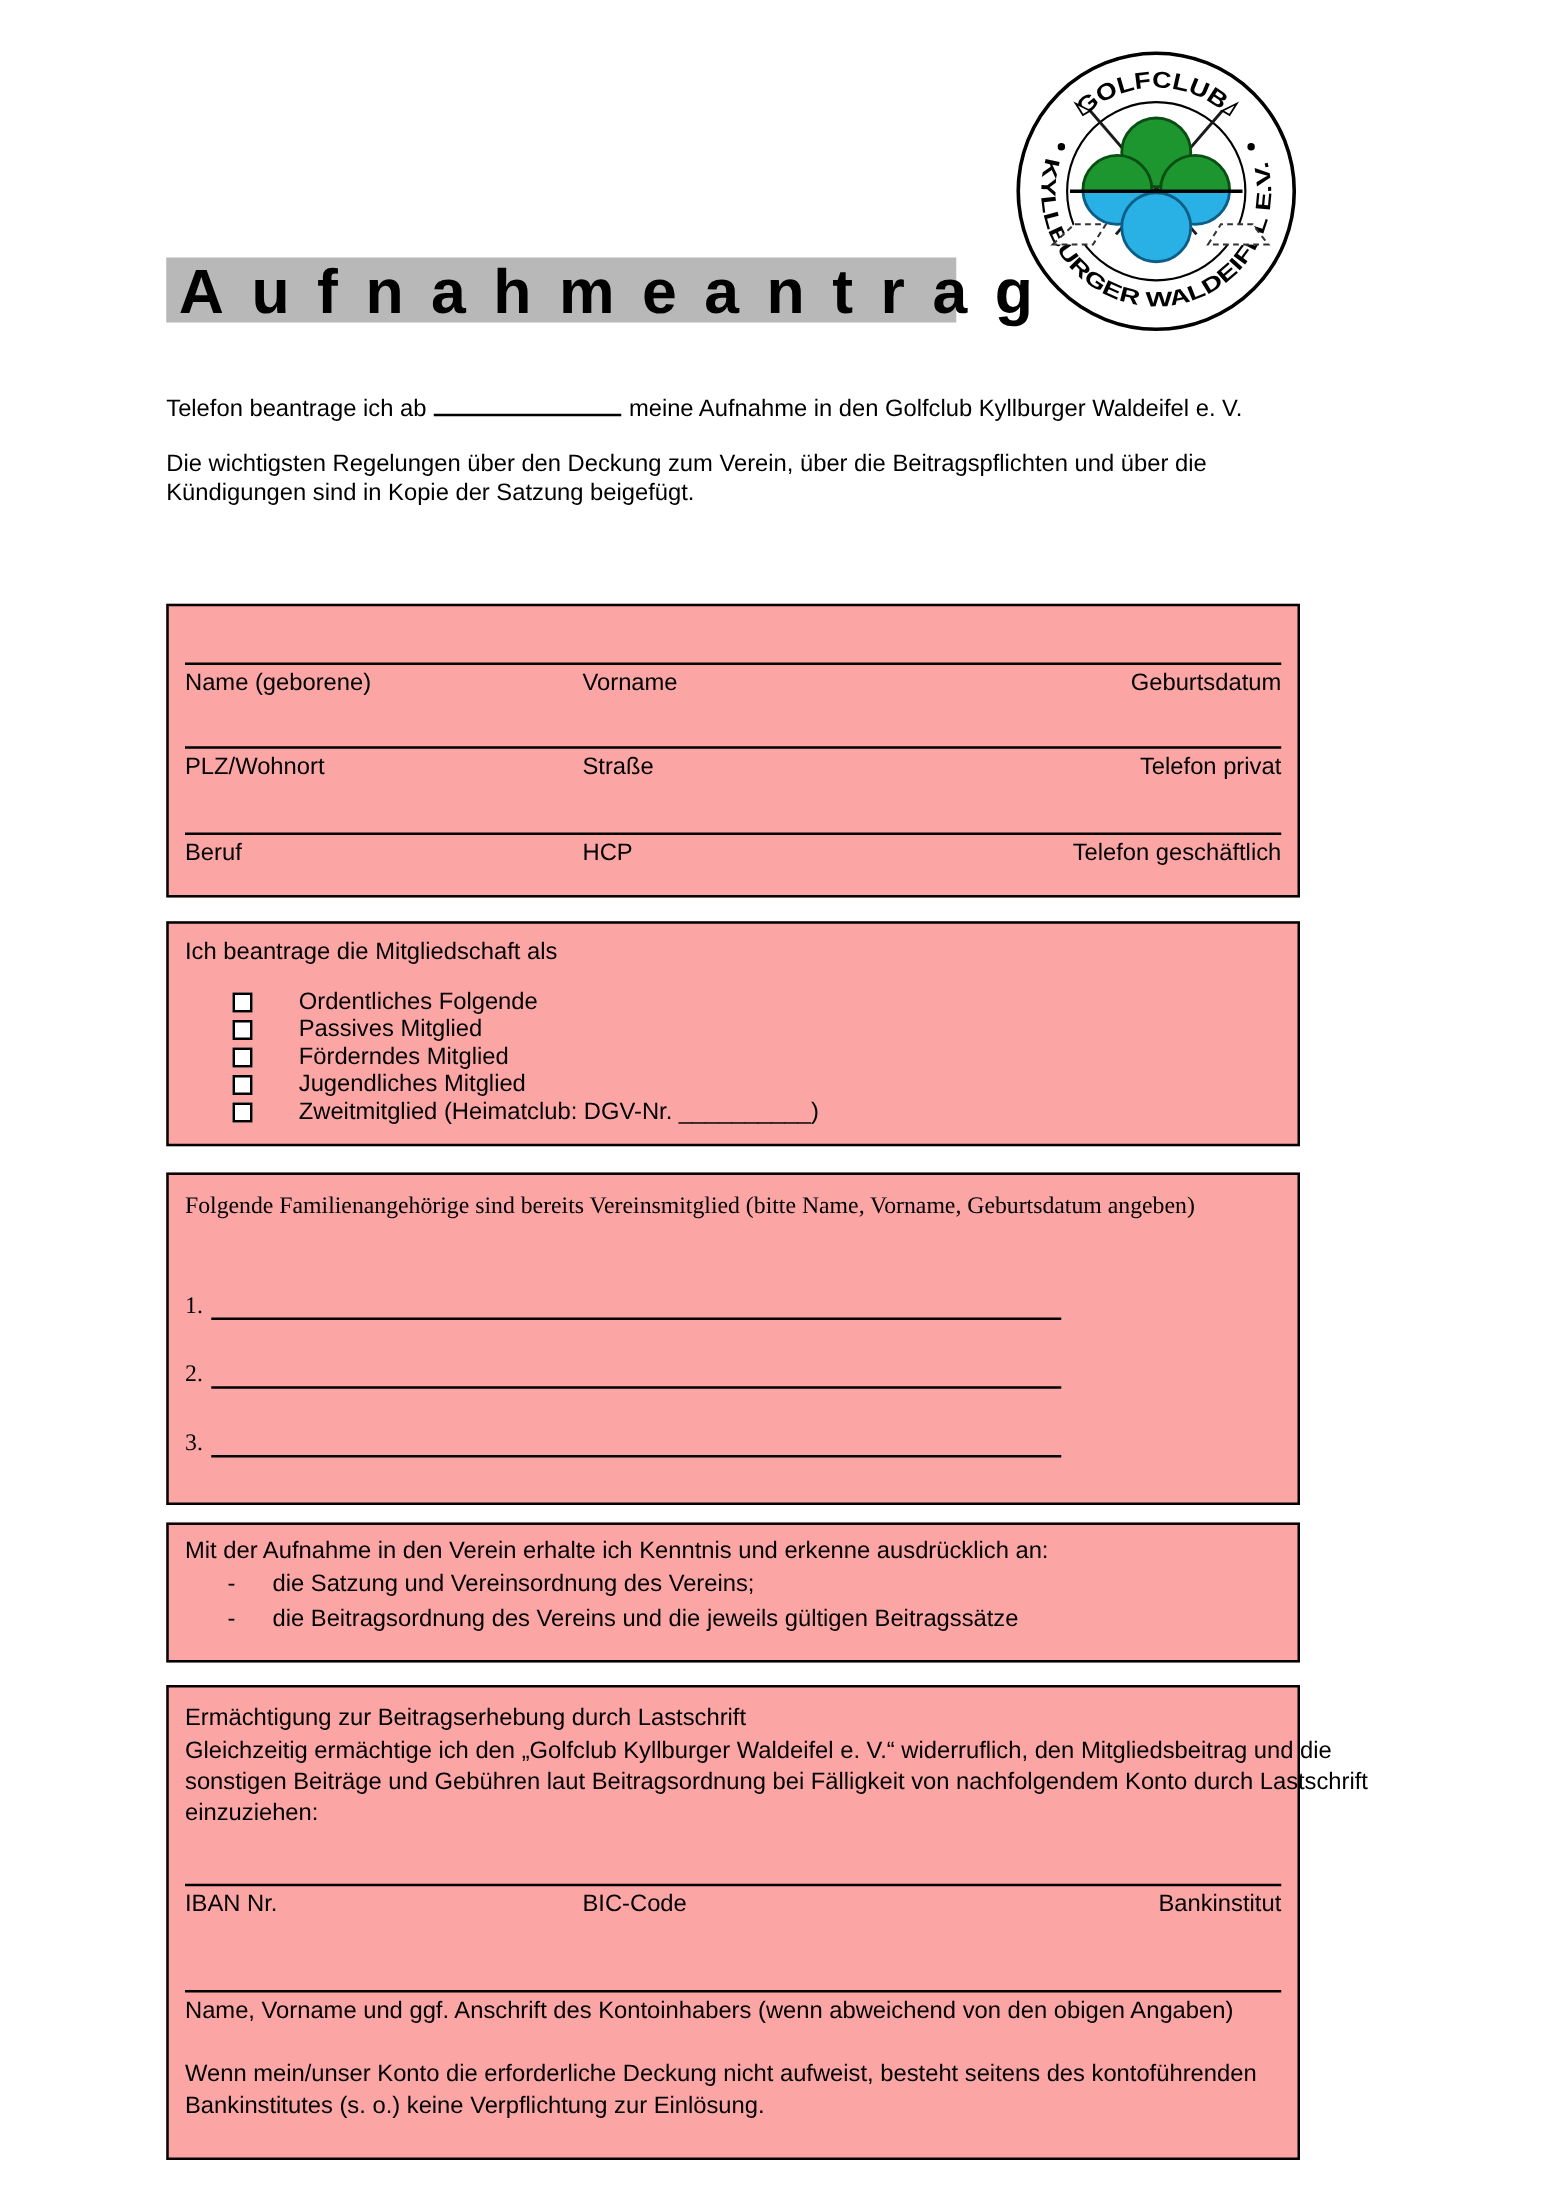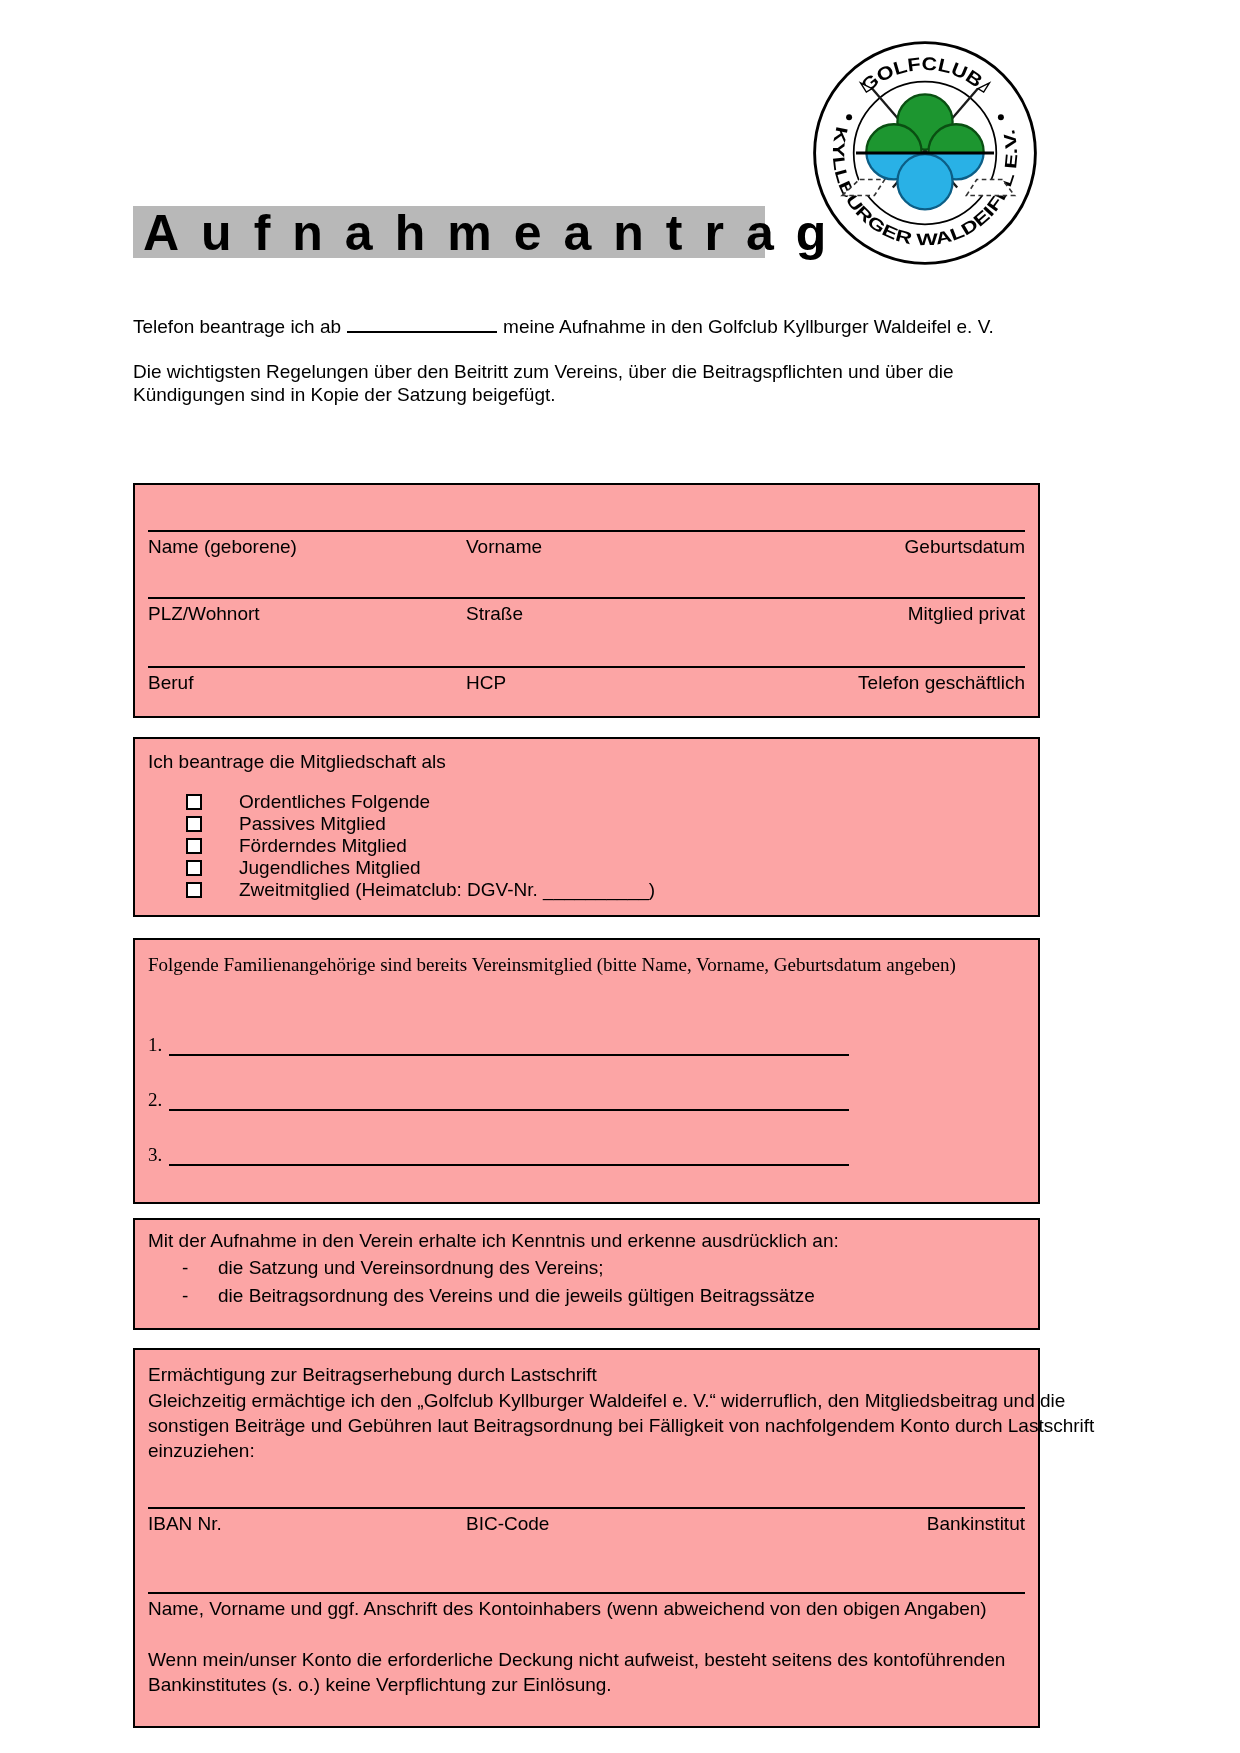--- a/index.html
+++ b/index.html
@@ -151,37 +151,37 @@
         <circle cx="0" cy="25" r="24"></circle>
       </g>
 
       <line x1="-60" y1="0" x2="60" y2="0" stroke="#000" stroke-width="2.5"></line>
     </svg>
   </div>
 
   <div class="intro-1">
     <span>Telefon beantrage ich ab</span><span class="blank-line"></span><span>meine Aufnahme in den Golfclub Kyllburger Waldeifel e. V.</span>
   </div>
-  <div class="intro-2">Die wichtigsten Regelungen über den Beitritt zum Vereins, über die Beitragspflichten und über die Kündigungen sind in Kopie der Satzung beigefügt.</div>
+  <div class="intro-2">Die wichtigsten Regelungen über den Deckung zum Verein, über die Beitragspflichten und über die Kündigungen sind in Kopie der Satzung beigefügt.</div>
 
   <div class="formbox" id="box-personal">
     <div class="frow" style="top:45px">
       <div class="fline"></div>
       <div class="frow-labels">
         <span class="fl-left">Name (geborene)</span>
         <span class="fl-mid">Vorname</span>
         <span class="fl-right">Geburtsdatum</span>
       </div>
     </div>
     <div class="frow" style="top:112px">
       <div class="fline"></div>
       <div class="frow-labels">
         <span class="fl-left">PLZ/Wohnort</span>
         <span class="fl-mid">Straße</span>
-        <span class="fl-right">Mitglied privat</span>
+        <span class="fl-right">Telefon privat</span>
       </div>
     </div>
     <div class="frow" style="top:181px">
       <div class="fline"></div>
       <div class="frow-labels">
         <span class="fl-left">Beruf</span>
         <span class="fl-mid">HCP</span>
         <span class="fl-right">Telefon geschäftlich</span>
       </div>
     </div>

